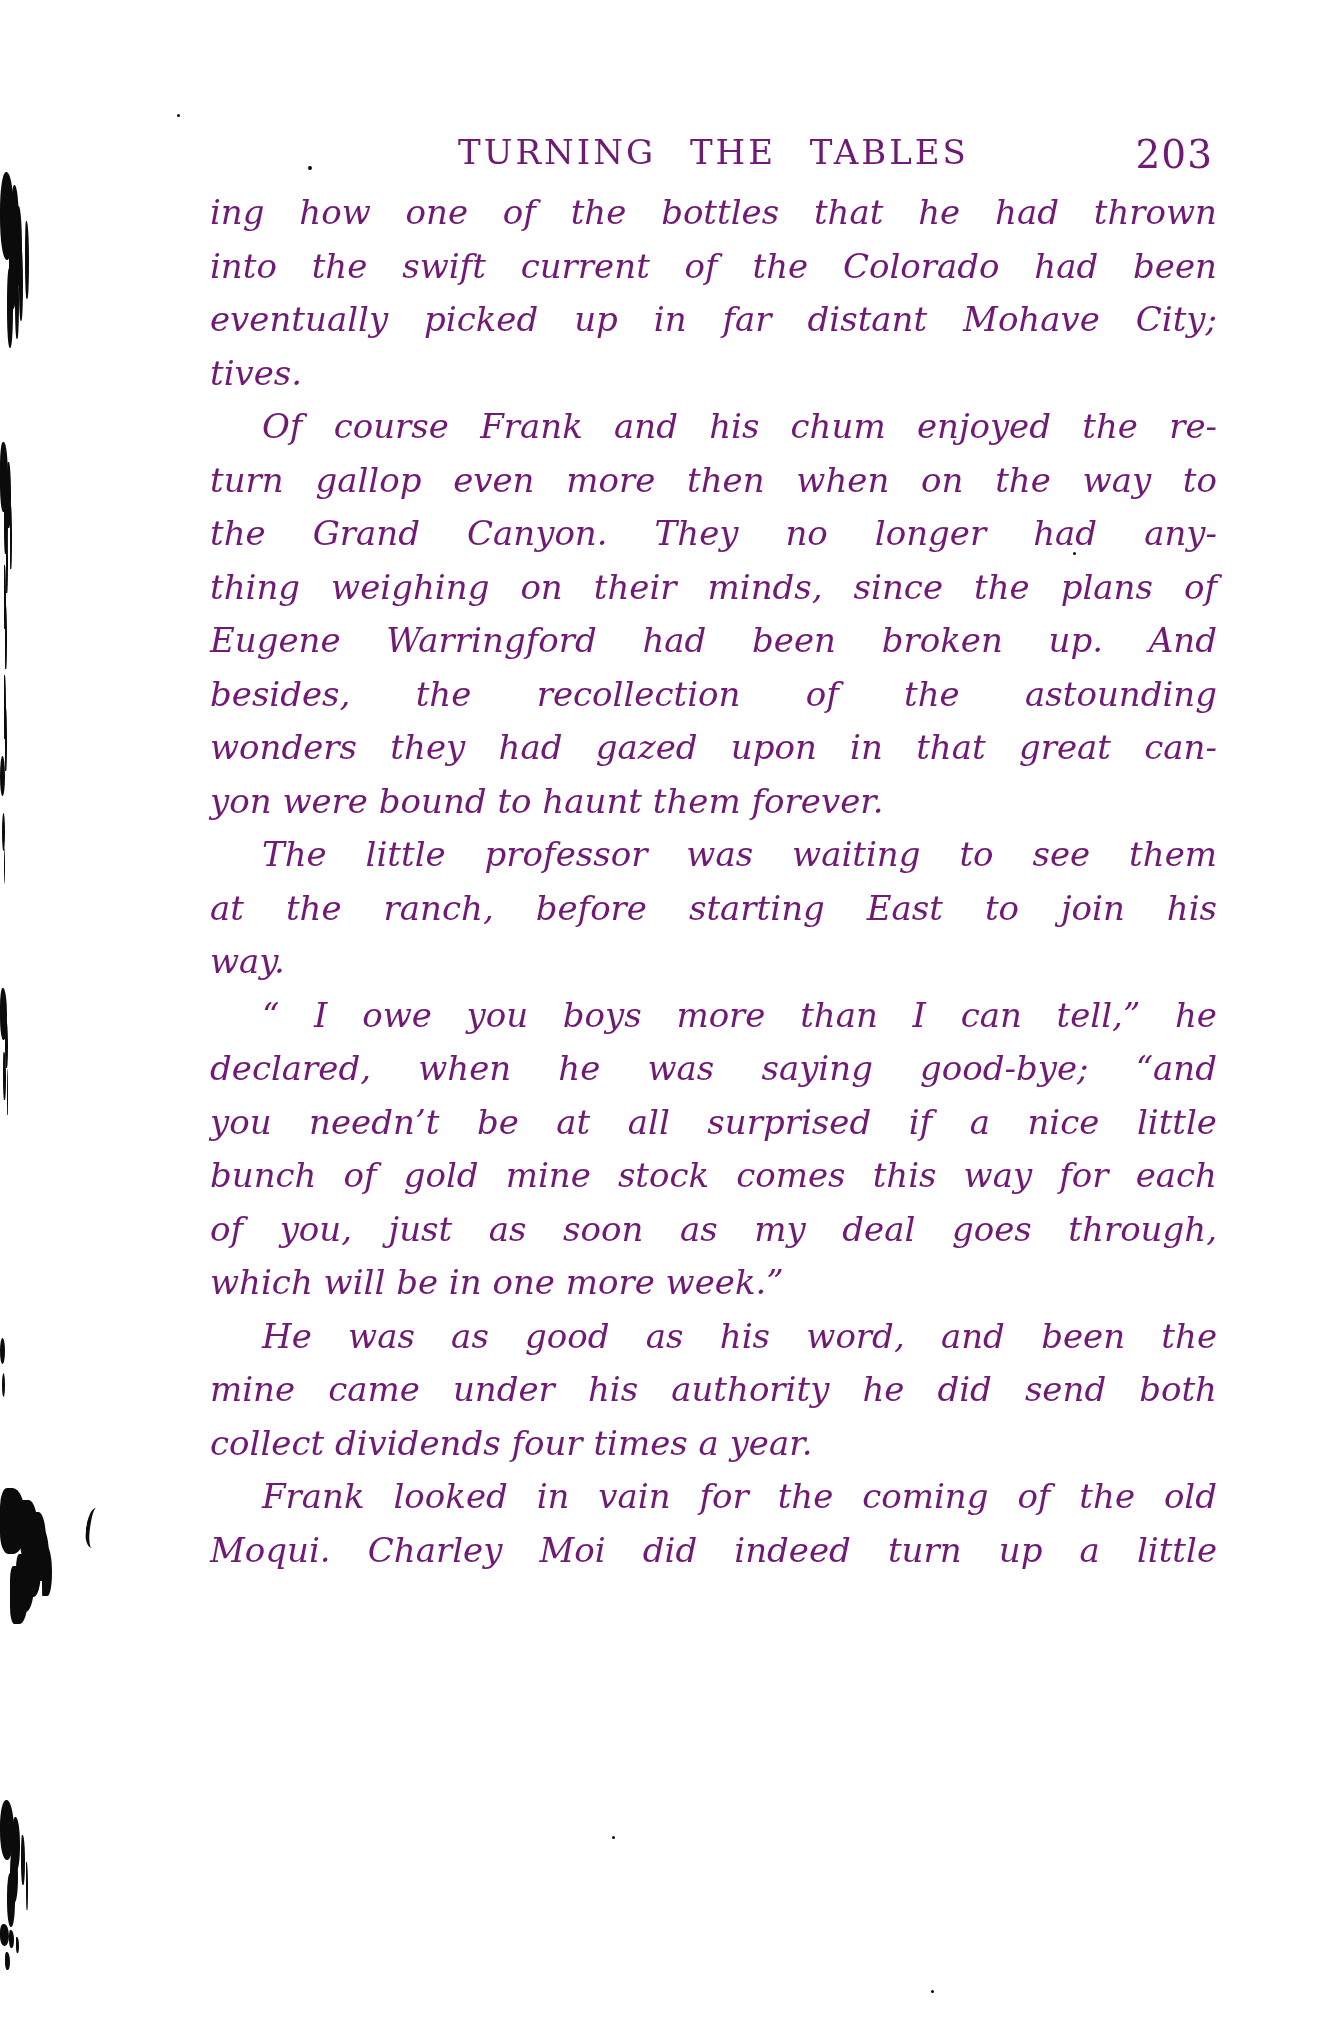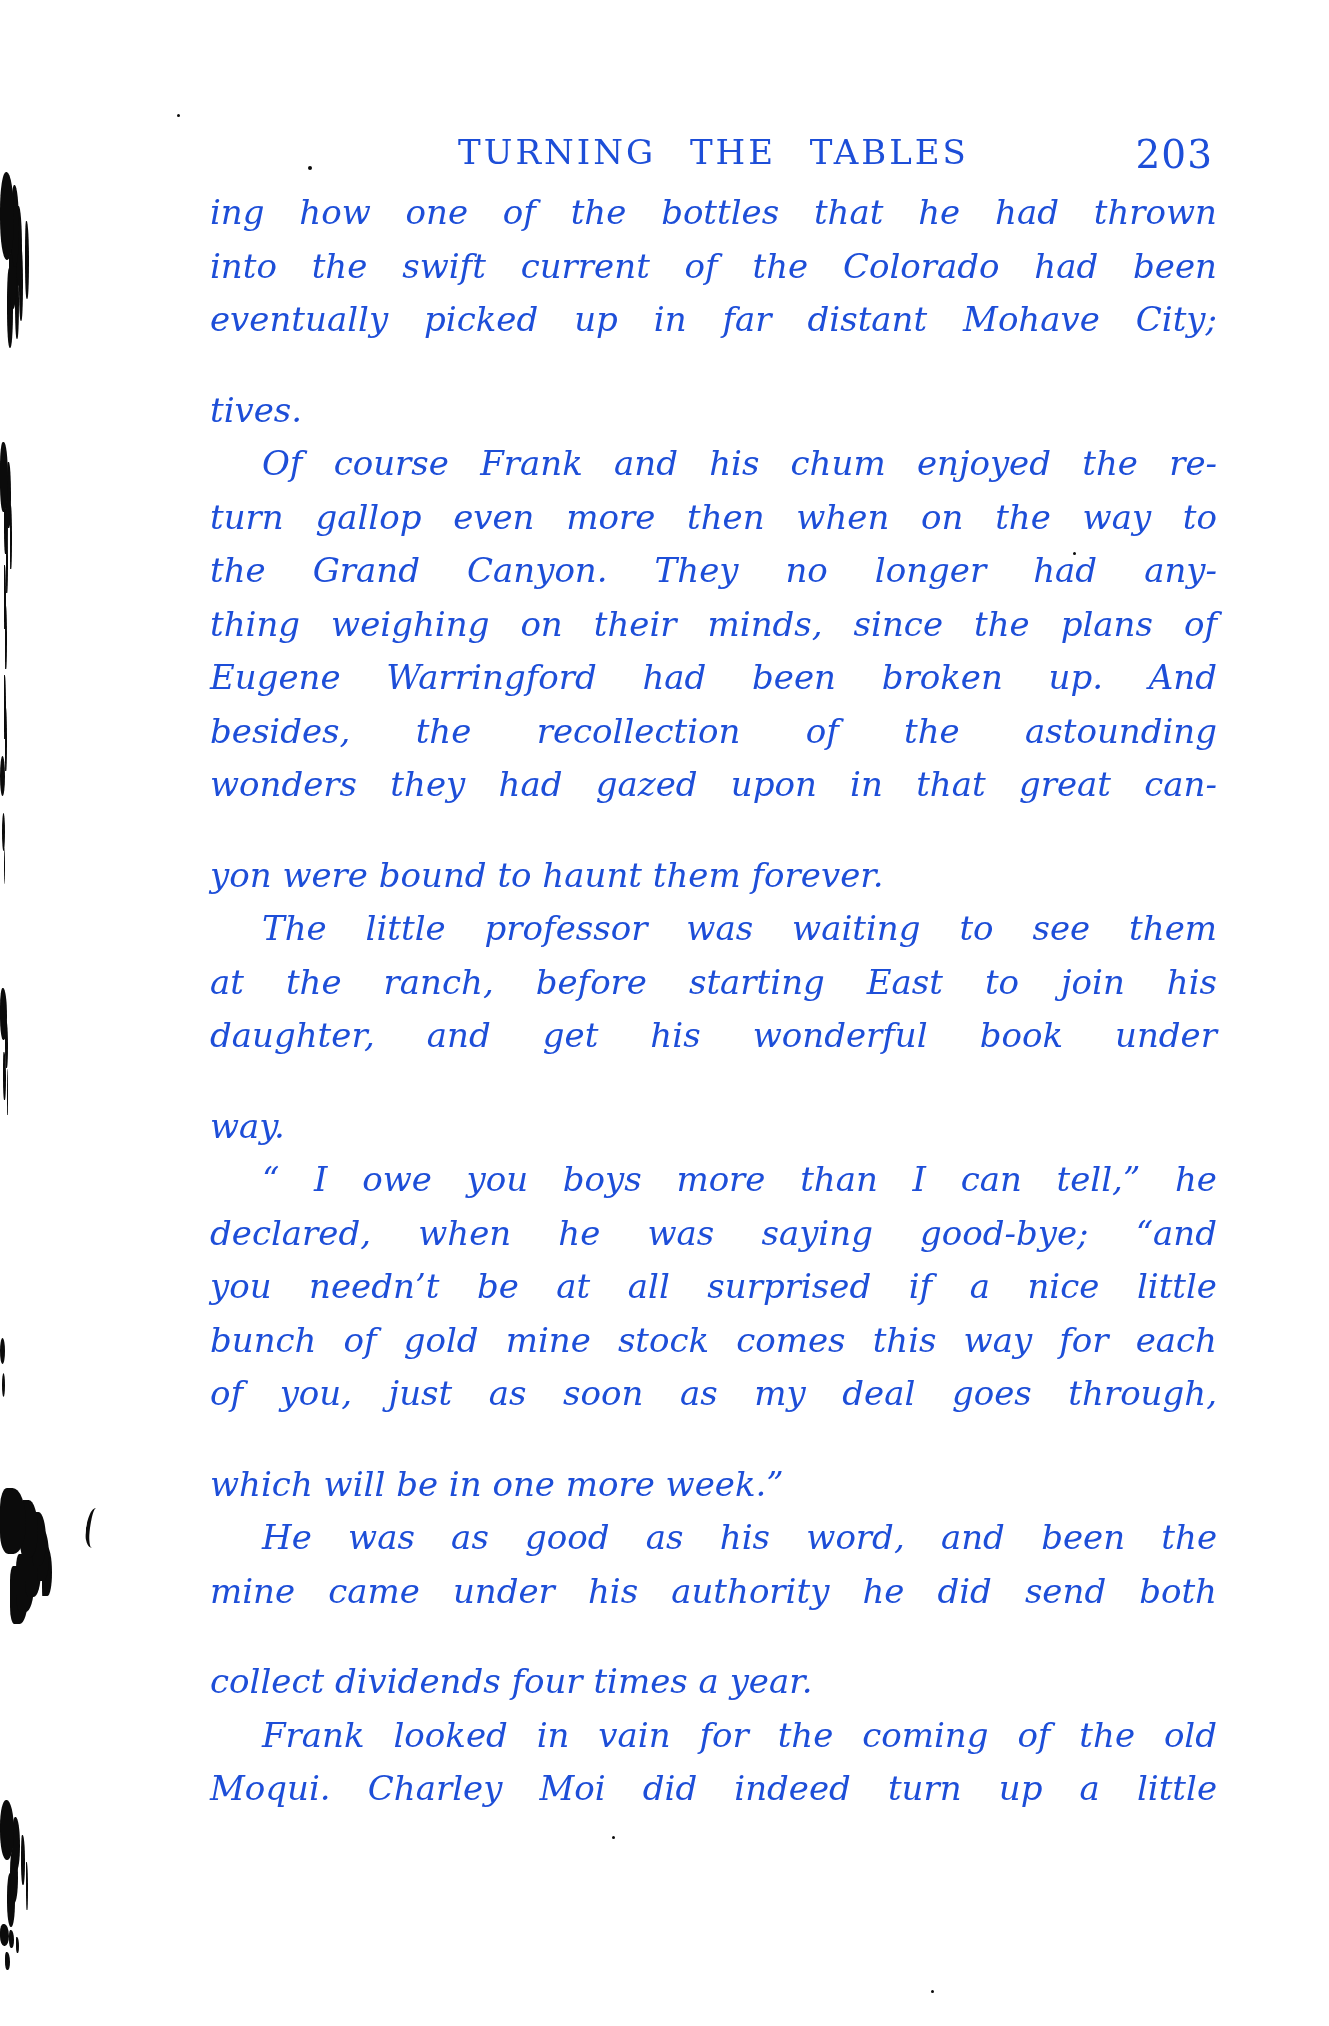--- a/index.html
+++ b/index.html
@@ -7,21 +7,21 @@
     padding: 0;
     background: #ffffff;
   }
   .page {
     position: relative;
     width: 1329px;
     height: 2026px;
     background: #ffffff;
     overflow: hidden;
     font-family: "DejaVu Serif", "Liberation Serif", serif;
-    color: #1d4ed8;
+    color: #701a75;
   }
   
   .running-header {
     position: absolute;
     left: 210px;
     top: 132px;
     width: 1007px;
     height: 46px;
   }
   .running-title {
@@ -53,21 +53,21 @@
   }
   .line {
     height: 53.5px;
     text-align: justify;
     text-align-last: justify;
     text-justify: inter-word;
     white-space: normal;
     overflow: visible;
   }
   .line.indent { text-indent: 52px; }
-  .line.para-end { text-align-last: left; margin-top: 37px; }
+  .line.para-end { text-align-last: left; }
 
   
   .speck {
     position: absolute;
     background: #0b0b0b;
     border-radius: 2px;
   }
   .blob-a {
     left: 0; top: 172px; width: 14px; height: 88px;
     border-radius: 45% 55% 50% 50%;
@@ -154,21 +154,20 @@
       <div class="line indent">Of course Frank and his chum enjoyed the re-</div>
       <div class="line">turn gallop even more then when on the way to</div>
       <div class="line">the Grand Canyon.  They no longer had any-</div>
       <div class="line">thing weighing on their minds, since the plans of</div>
       <div class="line">Eugene Warringford had been broken up.  And</div>
       <div class="line">besides, the recollection of the astounding</div>
       <div class="line">wonders they had gazed upon in that great can-</div>
       <div class="line para-end">yon were bound to haunt them forever.</div>
       <div class="line indent">The little professor was waiting to see them</div>
       <div class="line">at the ranch, before starting East to join his</div>
-      <div class="line">daughter, and get his wonderful book under</div>
       <div class="line para-end">way.</div>
       <div class="line indent">“ I owe you boys more than I can tell,” he</div>
       <div class="line">declared, when he was saying good-bye; “and</div>
       <div class="line">you needn’t be at all surprised if a nice little</div>
       <div class="line">bunch of gold mine stock comes this way for each</div>
       <div class="line">of you, just as soon as my deal goes through,</div>
       <div class="line para-end">which will be in one more week.”</div>
       <div class="line indent">He was as good as his word, and been the</div>
       <div class="line">mine came under his authority he did send both</div>
       <div class="line para-end">collect dividends four times a year.</div>

